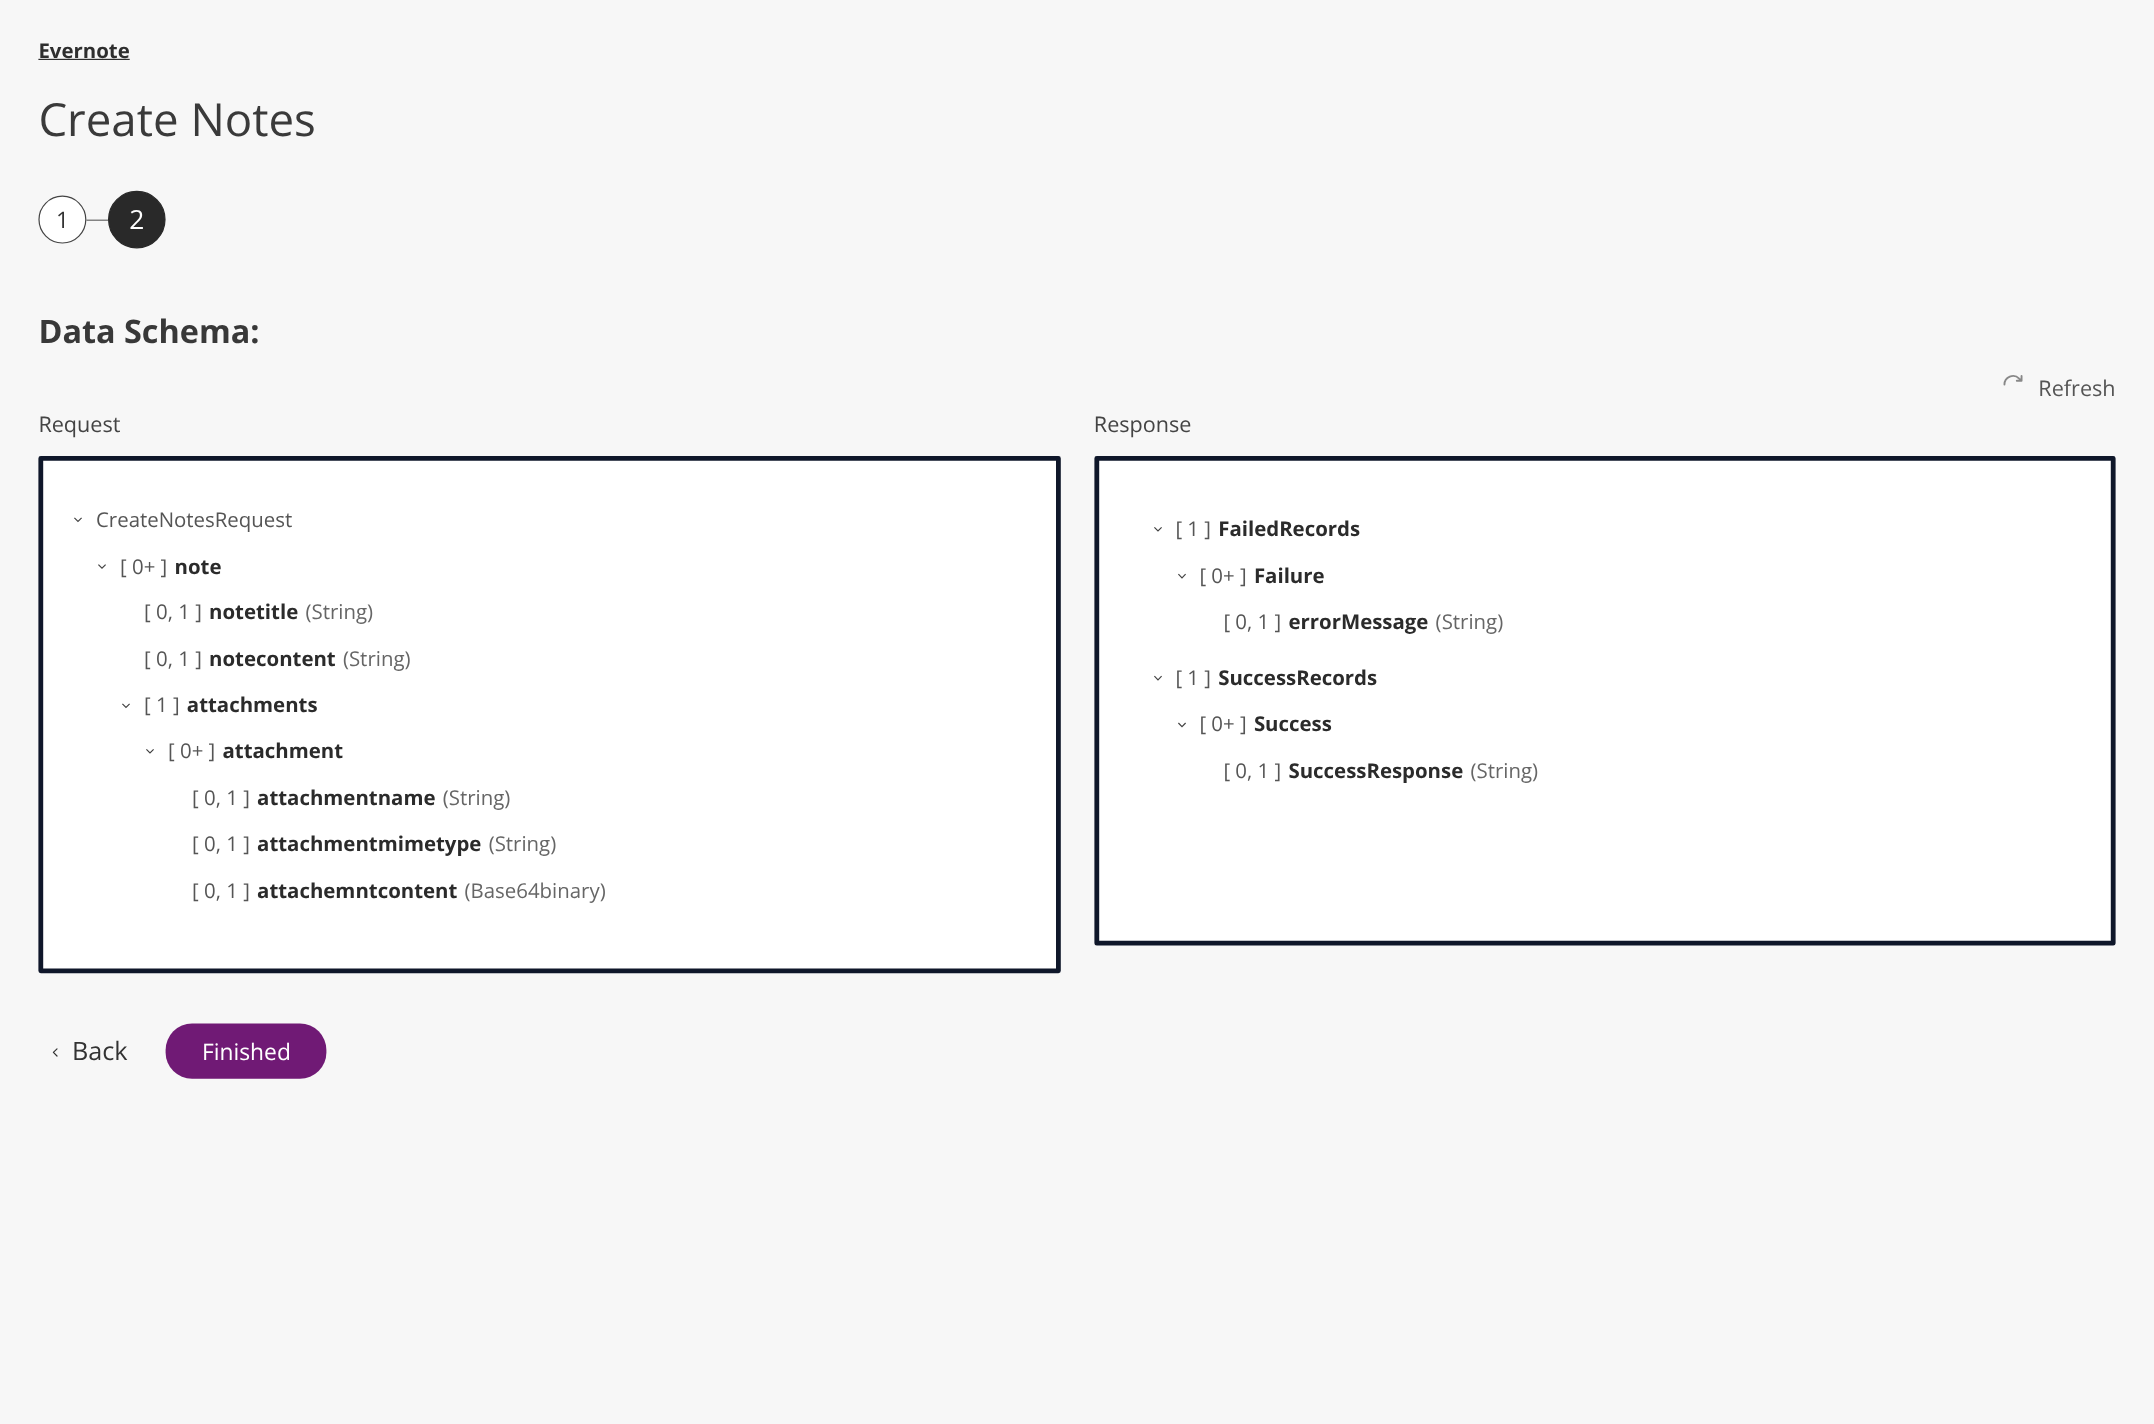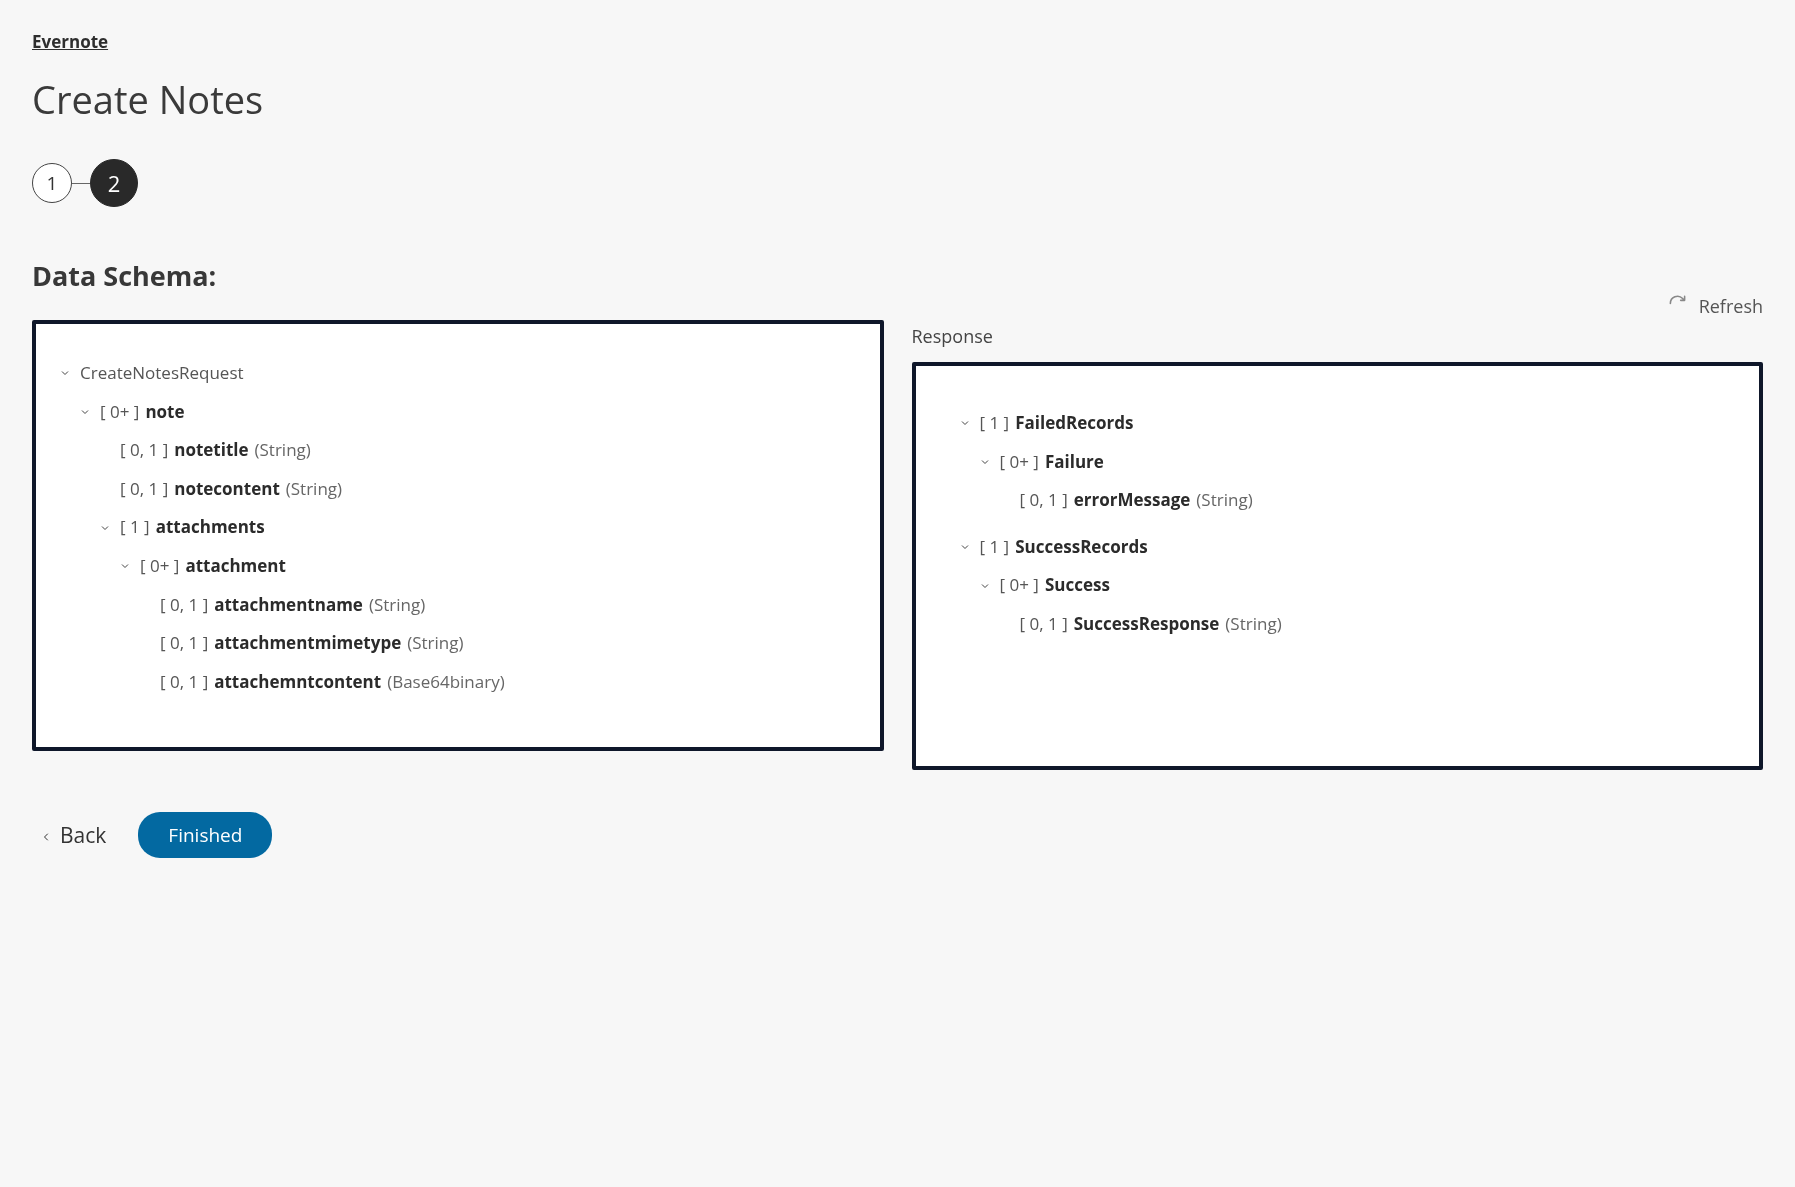--- a/index.html
+++ b/index.html
@@ -47,20 +47,21 @@
     }
     .section-title {
       font-size: 27px;
       font-weight: 700;
       color: #383838;
     }
     .refresh-row {
       display: flex; justify-content: flex-end; align-items: center;
       gap: 12px; margin-bottom: 2px; color: #555; font-size: 18px;
       padding-right: 0;
+      margin-top: 17px;
     }
     .refresh-row svg { width: 19px; height: 19px; stroke: #888; fill: none; }
     .columns { display: flex; gap: 28px; }
     .col { flex: 1; display: flex; flex-direction: column; }
     .col-label { font-size: 18px; color: #444; margin-bottom: 14px; margin-top: 4px; }
     .panel {
       background: #fff;
       border: 4px solid #0f172a;
       border-radius: 2px;
       padding: 30px 30px 30px 20px;
@@ -79,21 +80,21 @@
     .card { color: #555; }
     .name { font-weight: 700; color: #2b2b2b; }
     .root-name { color: #555; font-weight: 400; }
     .type { color: #666; font-weight: 400; }
     .footer { display: flex; align-items: center; gap: 32px; margin-top: 42px; padding-left: 8px; }
     .back-link { display: inline-flex; align-items: center; gap: 8px; font-size: 21px; color: #333; cursor: pointer; text-align: center; }
     .btn {
       border: none; border-radius: 22px; padding: 10px 30px;
       font-size: 19px; color: #fff; cursor: pointer; font-family: inherit;
     }
-    .btn-primary { background: #0369a1; }
+    .btn-primary { background: #701a75; }
     .btn-secondary { background: #9c9c9c; }
   </style>
 </head>
 <body>
 
 <div class="breadcrumb">
   <a href="#">Evernote</a>
 </div>
 
 <h1 class="page-title">Create Notes</h1>
@@ -110,20 +111,21 @@
   <span>
     <svg viewBox="0 0 24 24">
         <path d="M3 12a9 9 0 0 1 15.5-6.3L21 8M21 3v5h-5" stroke-width="2" stroke-linecap="round" stroke-linejoin="round"></path>
       </svg>
   </span>
   <span>Refresh</span>
 </div>
 
 <div class="columns">
   <div class="col">
+    <div class="col-label">Request</div>
     <div class="panel tree">
       <ul id="request-tree">
           <li>
             <div class="row">
               <span class="chevron">
                 <svg viewBox="0 0 24 24">
                   <polyline points="6 9 12 15 18 9"></polyline>
                 </svg>
               </span>
               <span class="root-name">CreateNotesRequest</span>

